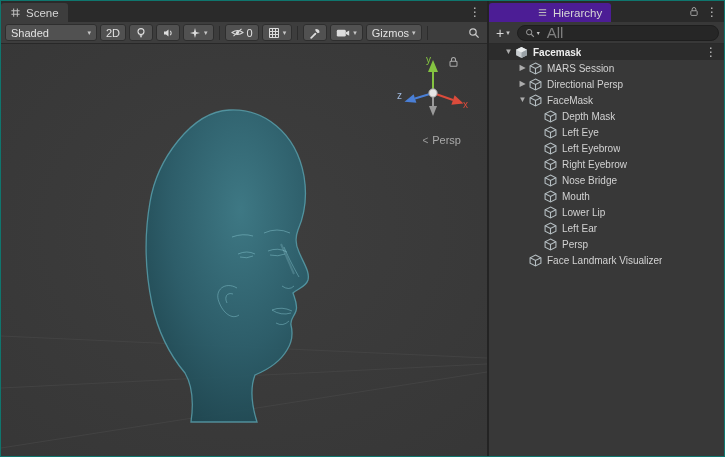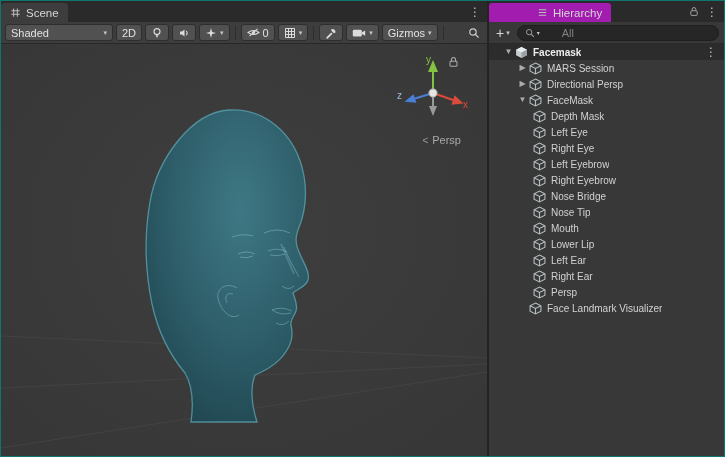--- a/index.html
+++ b/index.html
@@ -13,31 +13,31 @@
 
   
   #scene-panel { width: 486px; display: flex; flex-direction: column; flex: none; }
   #splitter { width: 2px; background: #232323; flex: none; }
   #hierarchy-panel { flex: 1; display: flex; flex-direction: column; background: #383838; min-width: 0; }
 
   
   .tabbar { height: 21px; background: #2A2A2A; display: flex; align-items: flex-end; flex: none; }
   .tab { height: 19px; display: flex; align-items: center; gap: 5px; padding: 0 9px; border-radius: 3px 3px 0 0; font-size: 11.5px; color: #D6D6D6; }
   #scene-panel .tab { background: #3D3D3D; }
-  #hierarchy-panel .tab { background: #a21caf; padding-left: 48px; }
+  #hierarchy-panel .tab { background: #4c1d95; padding-left: 48px; }
   .tab-icon { width: 11px; height: 11px; color: #BDBDBD; flex: none; }
   .tabbar-right { margin-left: auto; display: flex; align-items: center; gap: 7px; padding: 0 6px; height: 100%; }
   .kebab { color: #C2C2C2; font-size: 12px; line-height: 1; }
   .tab-lock { width: 10px; height: 11px; color: #A8A8A8; }
 
   
   .toolbar-scene { height: 22px; background: #3D3D3D; border-bottom: 1px solid #282828; display: flex; align-items: center; padding: 0 4px; gap: 3px; flex: none; }
   .tbtn { height: 17px; background: #515151; border: 1px solid #2E2E2E; border-radius: 3px; color: #E2E2E2; font-size: 11px; display: flex; align-items: center; justify-content: flex-start; gap: 3px; padding: 0 5px; flex: none; }
   .tbtn svg { color: #DCDCDC; display: block; }
-  .dd-shaded { width: 108px; justify-content: space-between; }
+  .dd-shaded { width: 92px; justify-content: space-between; }
   .caret { font-size: 7px; color: #C6C6C6; line-height: 1; }
   .tsep { width: 1px; height: 14px; background: #2C2C2C; margin: 0 2px; flex: none; }
   .count { font-size: 11px; color: #E2E2E2; }
   .tb-find { margin-left: auto; width: 18px; display: flex; justify-content: center; color: #C8C8C8; }
   .tb-find svg { width: 12px; height: 12px; }
 
   
   .viewport { flex: 1; position: relative; background: #3A3A3A; overflow: hidden; }
   .scene-svg { position: absolute; inset: 0; display: block; }
   .gizmo { position: absolute; top: 8px; right: 14px; width: 78px; height: 78px; }
@@ -46,32 +46,32 @@
   .persp { position: absolute; top: 90px; right: 26px; font-size: 11px; color: #A9A9A9; display: flex; align-items: center; gap: 4px; }
   .persp .chev { font-size: 10px; color: #9B9B9B; }
 
   
   .toolbar-h { height: 22px; background: #383838; border-bottom: 1px solid #2A2A2A; display: flex; align-items: center; padding: 0 5px 0 7px; gap: 7px; flex: none; }
   .add-btn { display: flex; align-items: center; gap: 2px; color: #D8D8D8; }
   .add-btn .plus { font-size: 14px; line-height: 1; }
   .searchbox { flex: 1; height: 16px; background: #262626; border: 1px solid #1E1E1E; border-radius: 9px; display: flex; align-items: center; padding: 0 8px 0 7px; gap: 2px; color: #8A8A8A; min-width: 0; }
   .searchbox .s-icon { width: 10px; height: 10px; color: #9A9A9A; flex: none; }
   .searchbox .caret { font-size: 6px; }
-  .s-text { font-size: 11px; margin-left: 20px; color: #808080; }
+  .s-text { font-size: 15px; margin-left: 5px; color: #808080; }
 
   
   .tree { flex: 1; overflow: hidden; }
   .trow { display: flex; align-items: center; height: 16px; cursor: default; }
   .fold { width: 13px; text-align: center; font-size: 8px; color: #ACACAC; flex: none; line-height: 1; }
   .fold.spacer { visibility: hidden; }
   .icn { width: 13px; height: 13px; color: #B4BDC1; margin-right: 5px; flex: none; }
   .lbl { font-size: 10px; color: #D2D2D2; white-space: nowrap; overflow: hidden; }
   .lvl0 { padding-left: 13px; }
   .lvl1 { padding-left: 27px; }
-  .lvl2 { padding-left: 44px; text-align: right; }
+  .lvl2 { padding-left: 55px; text-align: right; }
   .scene-row { background: #2C2C2C; }
   .scene-row .lbl { font-weight: bold; color: #EDEDED; }
   .scene-row .kebab { margin-left: auto; padding-right: 7px; }
 </style>
 </head>
 <body>
 
 <svg width="0" height="0" style="position:absolute" aria-hidden="true">
   <defs>
     <symbol id="sym-cube" viewBox="0 0 12 12">
@@ -358,69 +358,51 @@
       <div class="trow lvl2">
         <svg class="icn">
             <use href="#sym-cube"></use>
           </svg>
         <span class="lbl">Left Eye</span>
       </div>
       <div class="trow lvl2">
         <svg class="icn">
             <use href="#sym-cube"></use>
           </svg>
-        <span class="lbl">Right Eye</span>
-      </div>
-      <div class="trow lvl2">
-        <svg class="icn">
-            <use href="#sym-cube"></use>
-          </svg>
         <span class="lbl">Left Eyebrow</span>
       </div>
       <div class="trow lvl2">
         <svg class="icn">
             <use href="#sym-cube"></use>
           </svg>
         <span class="lbl">Right Eyebrow</span>
       </div>
       <div class="trow lvl2">
         <svg class="icn">
             <use href="#sym-cube"></use>
           </svg>
         <span class="lbl">Nose Bridge</span>
       </div>
       <div class="trow lvl2">
         <svg class="icn">
             <use href="#sym-cube"></use>
           </svg>
-        <span class="lbl">Nose Tip</span>
-      </div>
-      <div class="trow lvl2">
-        <svg class="icn">
-            <use href="#sym-cube"></use>
-          </svg>
         <span class="lbl">Mouth</span>
       </div>
       <div class="trow lvl2">
         <svg class="icn">
             <use href="#sym-cube"></use>
           </svg>
         <span class="lbl">Lower Lip</span>
       </div>
       <div class="trow lvl2">
         <svg class="icn">
             <use href="#sym-cube"></use>
           </svg>
         <span class="lbl">Left Ear</span>
-      </div>
-      <div class="trow lvl2">
-        <svg class="icn">
-            <use href="#sym-cube"></use>
-          </svg>
-        <span class="lbl">Right Ear</span>
       </div>
       <div class="trow lvl2">
         <svg class="icn">
             <use href="#sym-cube"></use>
           </svg>
         <span class="lbl">Persp</span>
       </div>
 
       <div class="trow lvl1">
         <span class="fold spacer">▶</span>

